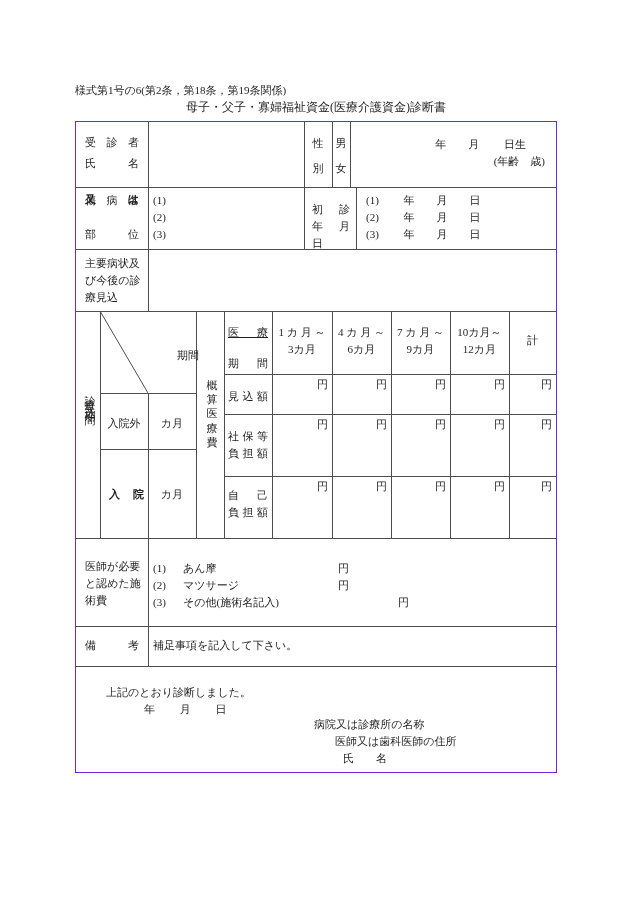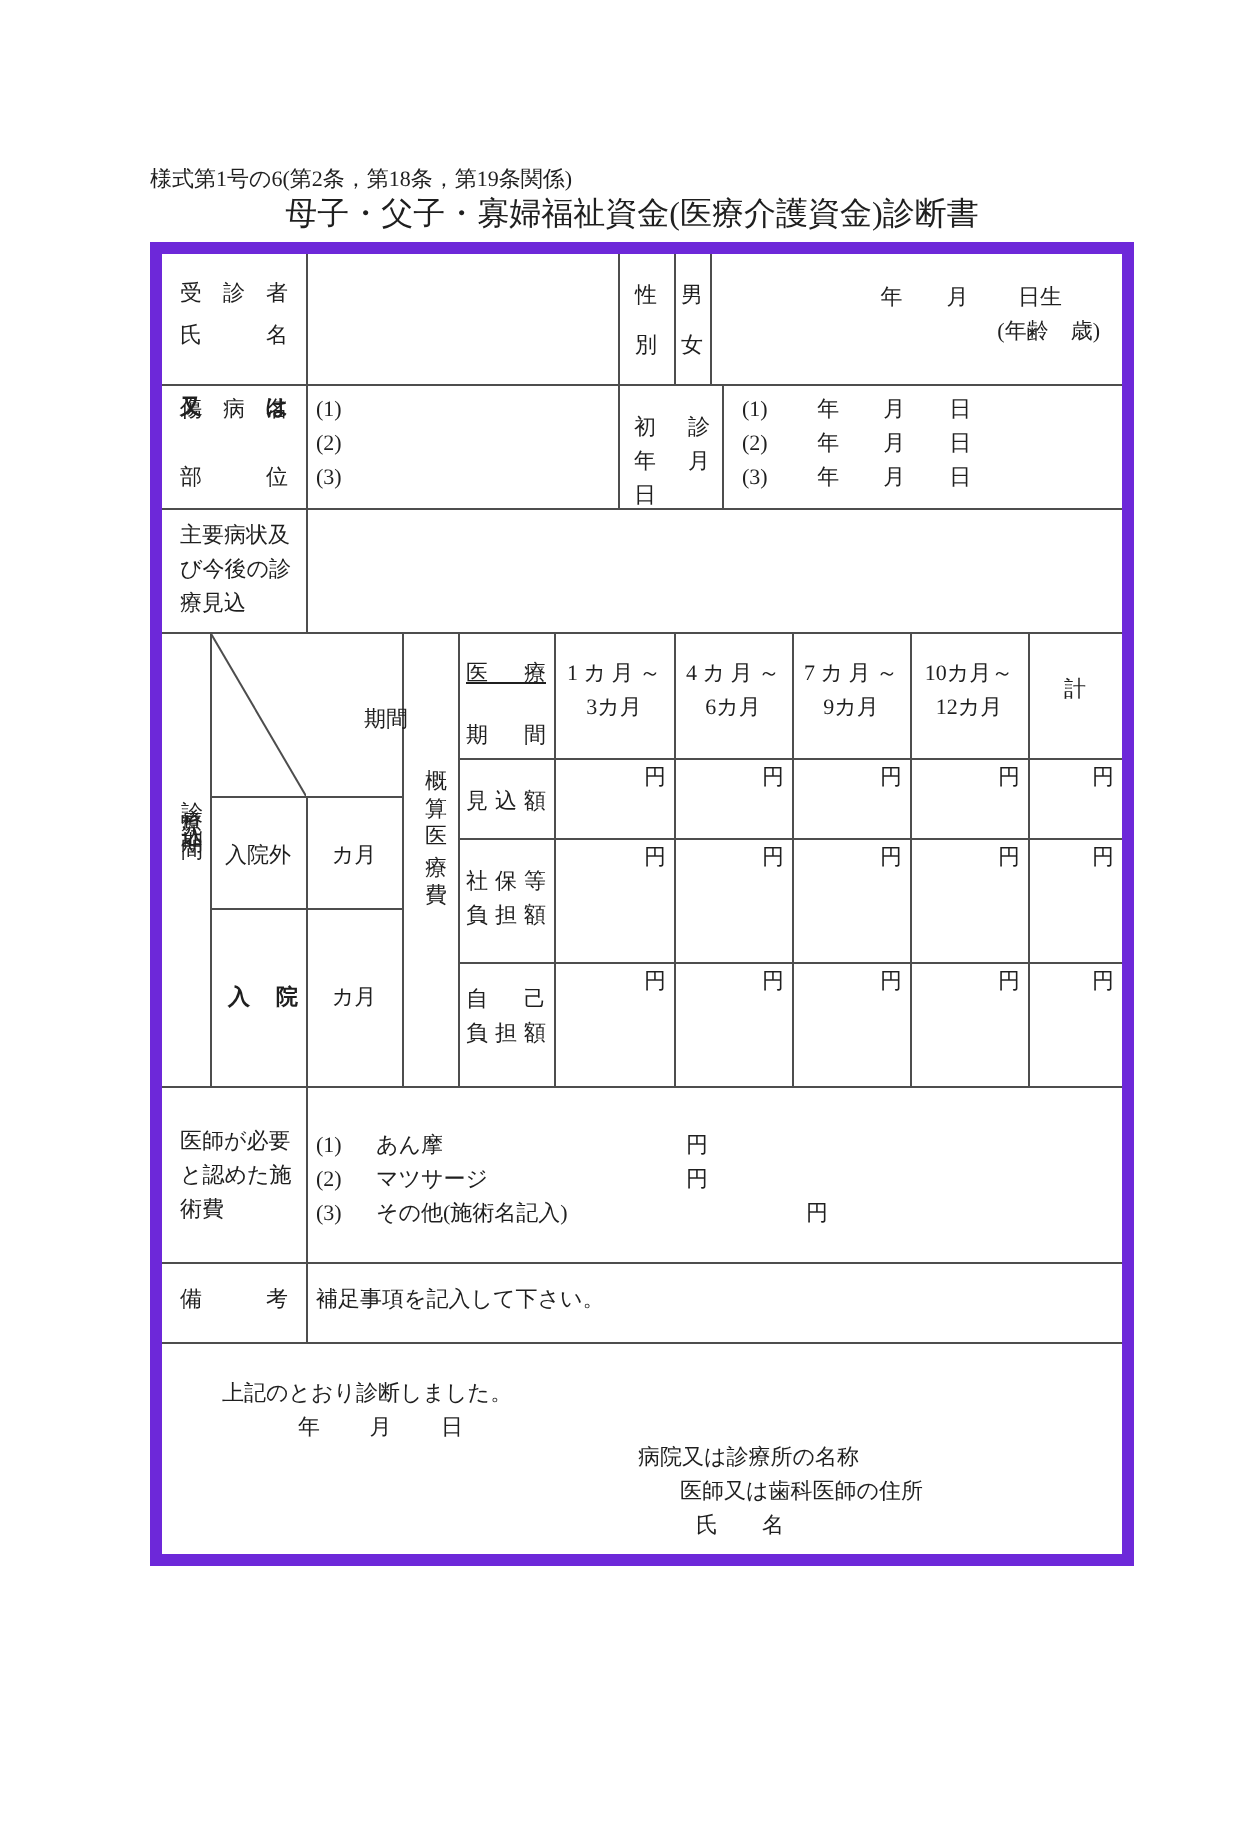--- a/index.html
+++ b/index.html
@@ -2,25 +2,25 @@
 <html><head>
 <meta charset="utf-8">
 <style>
   html,body{margin:0;padding:0;background:#fff;}
   .page{position:relative;width:630px;height:915px;background:#ffffff;overflow:hidden;
         font-family:"Liberation Serif","DejaVu Serif",serif;color:#1f1f1f;}
   .txt{position:absolute;font-size:11px;line-height:17px;color:#1f1f1f;white-space:pre;}
   .ctr{text-align:center;}
   .rt{text-align:right;}
   .jl{white-space:normal;text-align:justify;text-align-last:justify;}
-  .tbl{position:absolute;left:75px;top:121px;width:480px;height:650px;border:6px solid #6d28d9;}
+  .tbl{position:absolute;left:75px;top:121px;width:480px;height:650px;border:1px solid #6d28d9;}
   .hl{position:absolute;height:1px;background:#4d4d4d;}
   .vl{position:absolute;width:1px;background:#4d4d4d;}
   .vtx{position:absolute;writing-mode:vertical-rl;text-orientation:upright;font-size:11px;color:#1f1f1f;}
-  .title{font-size:16px;}
+  .title{font-size:12px;}
   .sex{line-height:25px;}
   .yen{position:absolute;font-size:11px;line-height:15px;color:#1f1f1f;}
   svg{position:absolute;}
 </style>
 </head>
 <body>
 
 <div class="page">
 
   <div class="txt" style="left:75px;top:82px;">様式第1号の6(第2条，第18条，第19条関係)</div>

